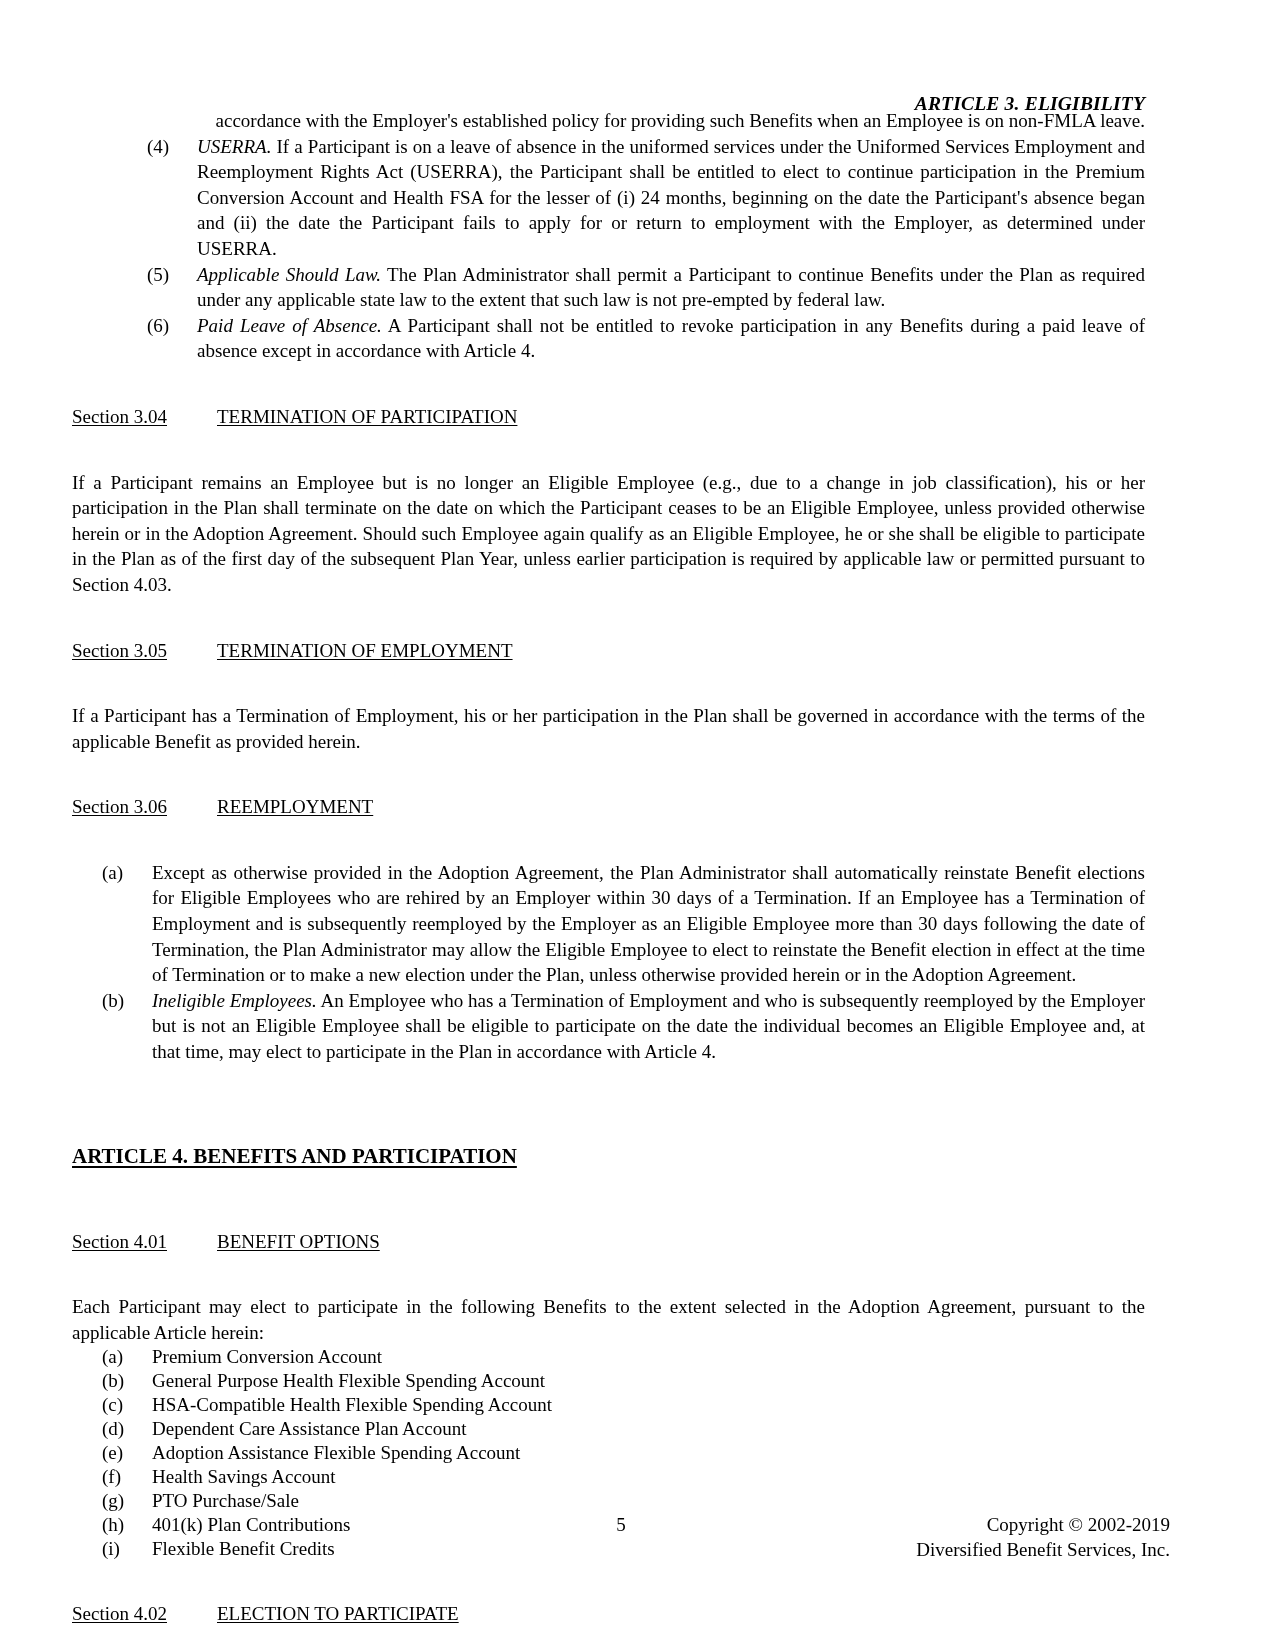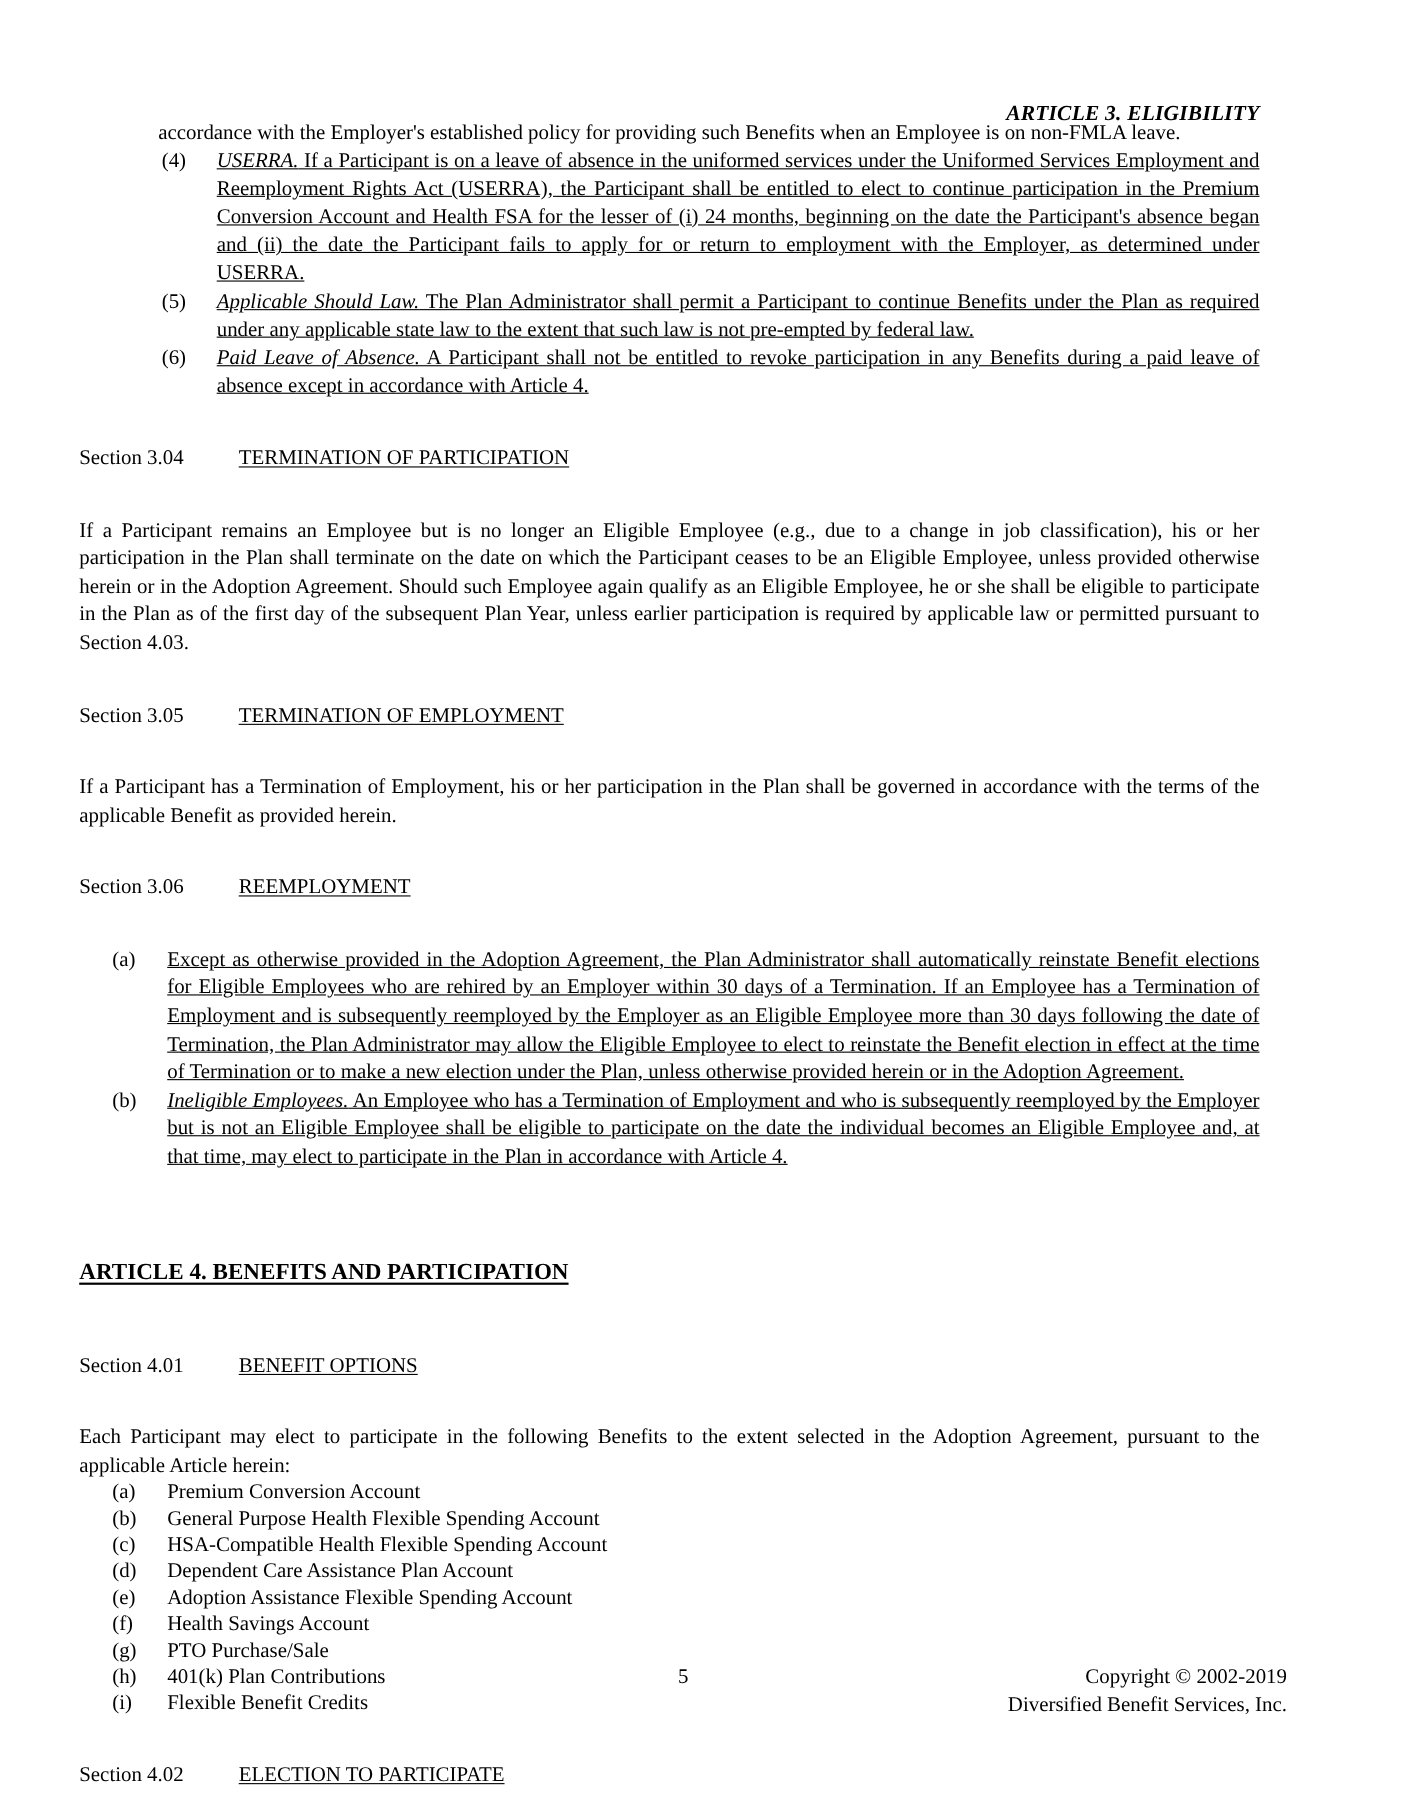--- a/index.html
+++ b/index.html
@@ -45,38 +45,37 @@
 
   .p {
     font-size: 19px;
     line-height: 25.6px;
     text-align: justify;
     margin: 0;
   }
 
   
   .cont-line {
-    text-align: center;
+    text-align: right;
   }
 
   
   .row {
     display: flex;
     align-items: flex-start;
     font-size: 19px;
     line-height: 25.6px;
   }
   .row .marker {
     flex: 0 0 auto;
     text-align: left;
   }
   .row .body {
     flex: 1 1 auto;
     text-align: justify;
-    text-decoration: underline;
   }
 
   
   .lvl2 .marker { width: 50px; margin-left: 75px; }
 
   
   .lvl1 .marker { width: 50px; margin-left: 30px; }
 
   
   .opt-row {
@@ -91,20 +90,21 @@
 
   
   .section-head {
     display: flex;
     font-size: 19px;
     line-height: 25.6px;
   }
   .section-head .sec-num {
     width: 145px;
     flex: 0 0 auto;
+    text-decoration: underline;
     text-underline-offset: 2px;
   }
   .section-head .sec-title {
     flex: 0 0 auto;
     text-decoration: underline;
     text-underline-offset: 2px;
   }
 
   .article-head {
     font-size: 21px;

